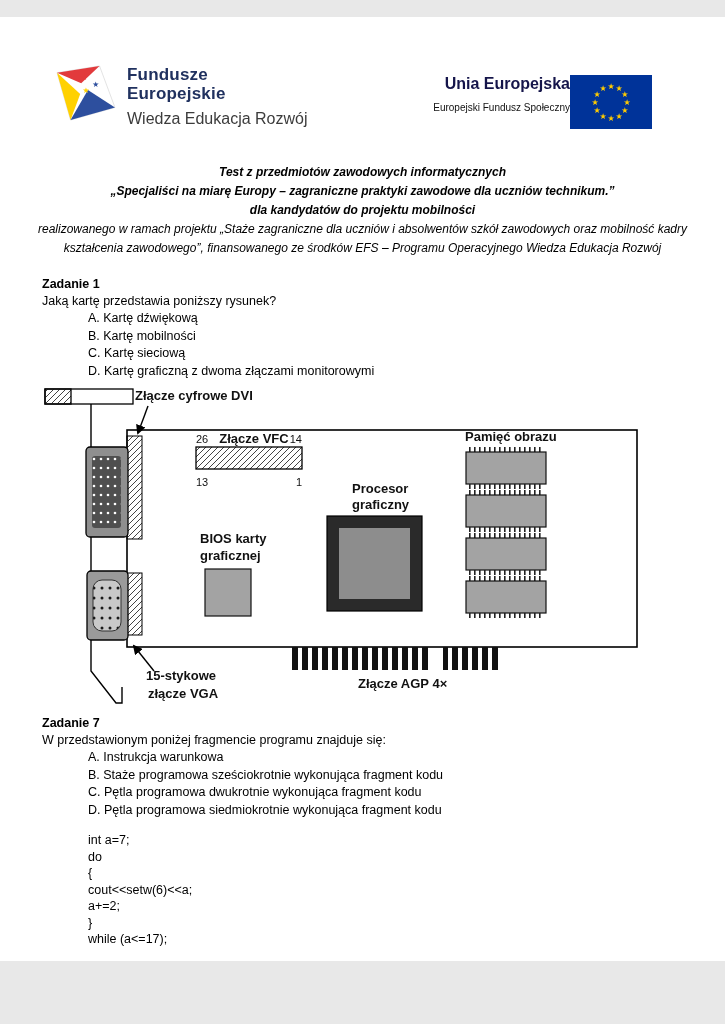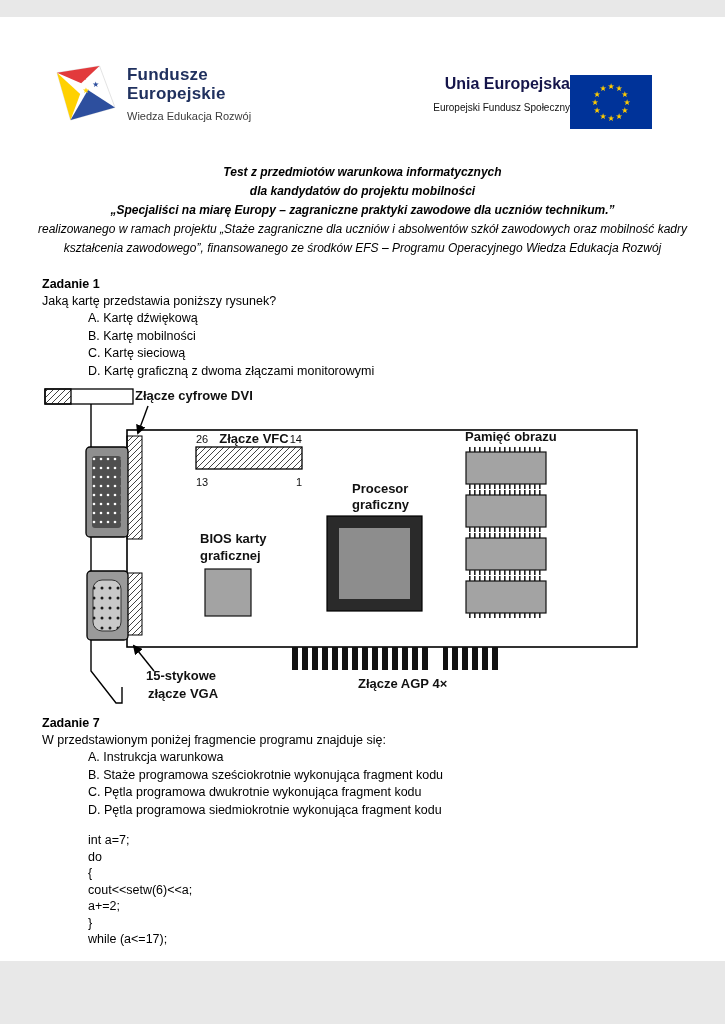--- a/index.html
+++ b/index.html
@@ -4,21 +4,21 @@
 <style>
   html,body { margin:0; padding:0; background:#e8e8e8; }
   .page { position:relative; width:725px; height:944px; background:#fff;
           font-family:"Liberation Sans",sans-serif; color:#000; overflow:hidden; margin:17px auto; }
   .abs { position:absolute; }
 
   
   .fe-logo { left:55px; top:48px; display:flex; gap:10px; align-items:flex-start; }
   .fe-flag-icon { width:62px; height:56px; }
   .fe-title { font-size:17px; font-weight:700; color:#20315f; line-height:19px; letter-spacing:.2px; }
-  .fe-sub { font-size:11px; color:#3c3c3c; margin-top:7px; }
+  .fe-sub { font-size:16px; color:#3c3c3c; margin-top:7px; }
 
   .eu-logo { left:398px; top:58px; display:flex; align-items:flex-start; }
   .eu-text { width:172px; text-align:right; }
   .eu-title { font-size:16px; font-weight:700; color:#15154a; }
   .eu-sub { font-size:10px; color:#111; margin-top:9px; }
   .eu-flag-icon { width:82px; height:54px; }
 
   
   .intro { left:35px; top:146px; width:655px; text-align:center;
            font-size:12px; line-height:19px; font-style:italic; }
@@ -95,23 +95,23 @@
     <div class="eu-text">
       <div class="eu-title">Unia Europejska</div>
       <div class="eu-sub">Europejski Fundusz Społeczny</div>
     </div>
     <svg class="eu-flag-icon" viewBox="0 0 82 54">
         <use href="#eu-flag"></use>
       </svg>
   </div>
 
   <div class="abs intro">
-    <div class="b">Test z przedmiotów warunkowa informatycznych</div>
+    <div class="b">Test z przedmiotów zawodowych informatycznych</div>
+    <div class="b">„Specjaliści na miarę Europy – zagraniczne praktyki zawodowe dla uczniów technikum.”</div>
     <div class="b">dla kandydatów do projektu mobilności</div>
-    <div class="b">„Specjaliści na miarę Europy – zagraniczne praktyki zawodowe dla uczniów technikum.”</div>
     <div>realizowanego w ramach projektu „Staże zagraniczne dla uczniów i absolwentów szkół zawodowych oraz mobilność kadry kształcenia zawodowego”, finansowanego ze środków EFS – Programu Operacyjnego Wiedza Edukacja Rozwój</div>
   </div>
 
   <div class="abs task" id="task1">
     <div class="task-title">Zadanie 1</div>
     <div class="question">Jaką kartę przedstawia poniższy rysunek?</div>
     <div class="options">
       <div>A. Kartę dźwiękową</div>
       <div>B. Kartę mobilności</div>
       <div>C. Kartę sieciową</div>

